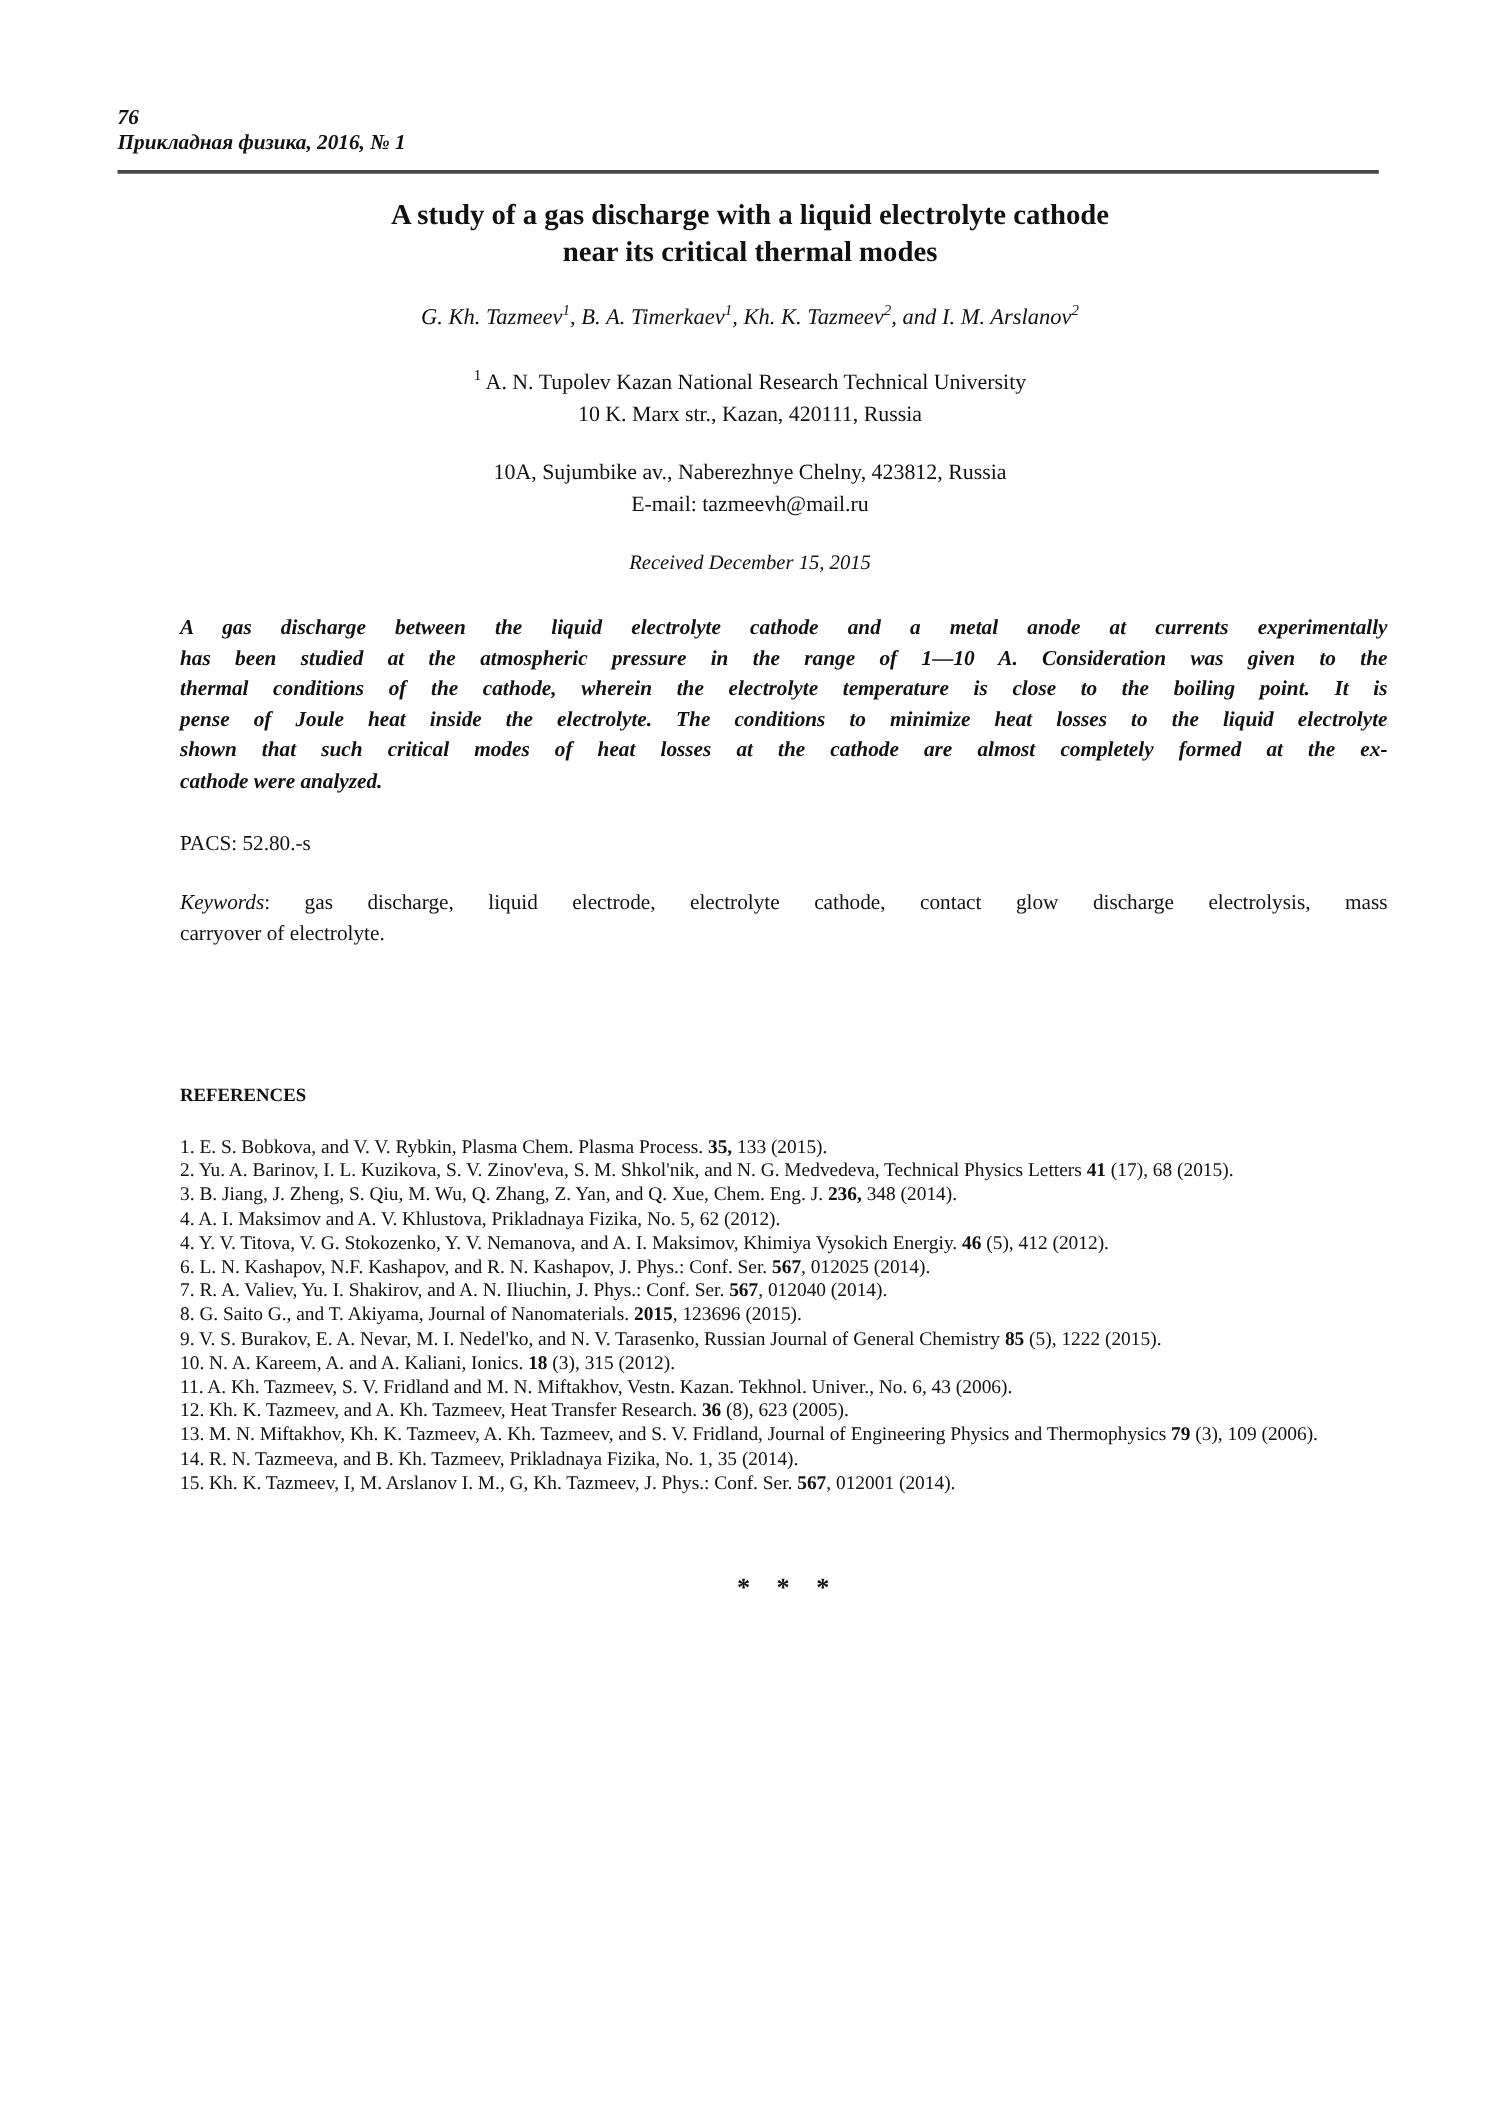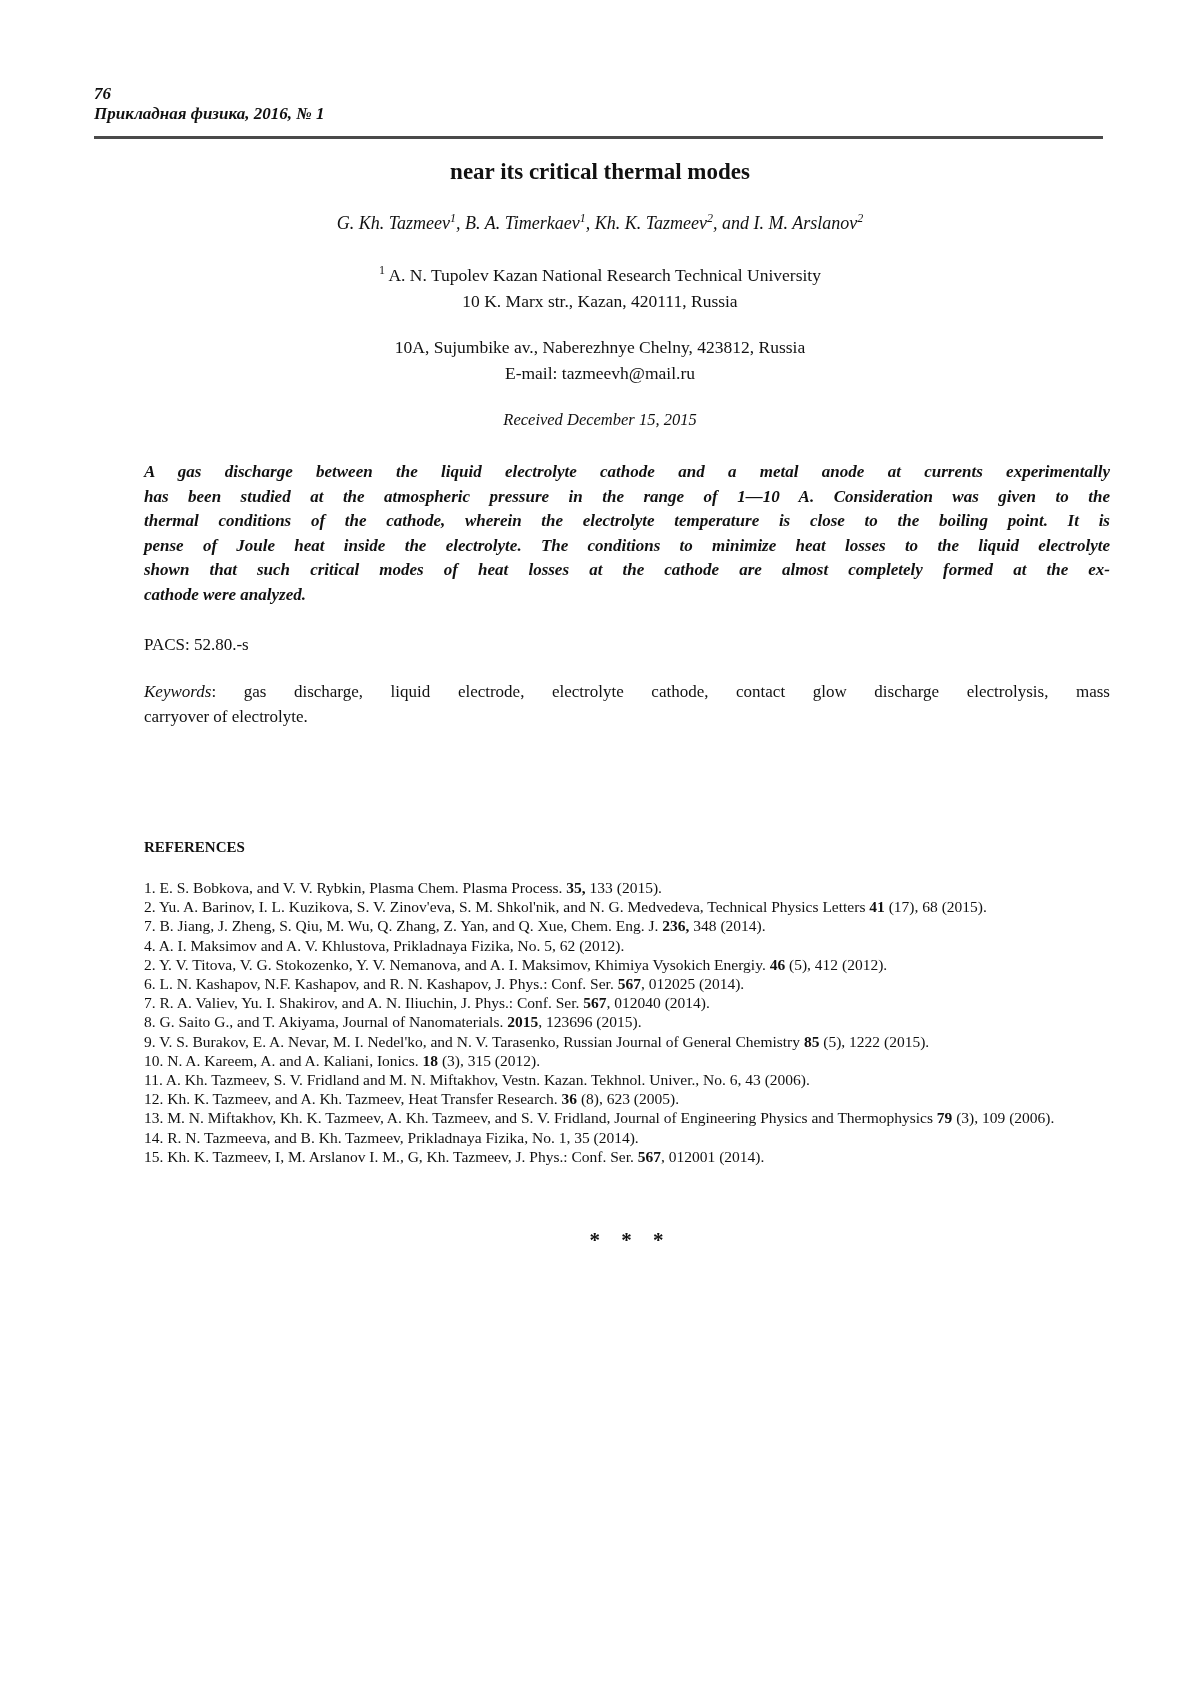--- a/index.html
+++ b/index.html
@@ -129,20 +129,21 @@
 <div class="page">
 
   <div class="runhead">
     <span>76</span>
     <span>Прикладная физика, 2016, № 1</span>
   </div>
   <hr class="rule">
 
   <div class="centercol">
     <div class="title">
+      <div>A study of a gas discharge with a liquid electrolyte cathode</div>
       <div>near its critical thermal modes</div>
     </div>
 
     <div class="authors"><span>G. Kh. Tazmeev</span><sup>1</sup><span>, B. A. Timerkaev</span><sup>1</sup><span>, Kh. K. Tazmeev</span><sup>2</sup><span>, and I. M. Arslanov</span><sup>2</sup></div>
 
     <div class="affil affil-1">
       <div><sup>1</sup><span> A. N. Tupolev Kazan National Research Technical University</span></div>
       <div>10 K. Marx str., Kazan, 420111, Russia</div>
     </div>
 
@@ -169,23 +170,23 @@
     <div class="keywords">
       <div class="jline"><span class="kw-label">Keywords</span><span>: gas discharge, liquid electrode, electrolyte cathode, contact glow discharge electrolysis, mass</span></div>
       <div class="jlast">carryover of electrolyte.</div>
     </div>
 
     <div class="refs-heading">REFERENCES</div>
 
     <div class="refs">
       <p class="ref"><span>1. E. S. Bobkova, and V. V. Rybkin, Plasma Chem. Plasma Process. </span><b>35,</b><span> 133 (2015).</span></p>
       <p class="ref"><span>2. Yu. A. Barinov, I. L. Kuzikova, S. V. Zinov'eva, S. M. Shkol'nik, and N. G. Medvedeva, Technical Physics Letters </span><b>41</b><span> (17), 68 (2015).</span></p>
-      <p class="ref"><span>7. B. Jiang, J. Zheng, S. Qiu, M. Wu, Q. Zhang, Z. Yan, and Q. Xue, Chem. Eng. J. </span><b>236,</b><span> 348 (2014).</span></p>
+      <p class="ref"><span>3. B. Jiang, J. Zheng, S. Qiu, M. Wu, Q. Zhang, Z. Yan, and Q. Xue, Chem. Eng. J. </span><b>236,</b><span> 348 (2014).</span></p>
       <p class="ref"><span>4. A. I. Maksimov and A. V. Khlustova, Prikladnaya Fizika, No. 5, 62 (2012).</span><b></b><span></span></p>
-      <p class="ref"><span>2. Y. V. Titova, V. G. Stokozenko, Y. V. Nemanova, and A. I. Maksimov, Khimiya Vysokich Energiy. </span><b>46</b><span> (5), 412 (2012).</span></p>
+      <p class="ref"><span>4. Y. V. Titova, V. G. Stokozenko, Y. V. Nemanova, and A. I. Maksimov, Khimiya Vysokich Energiy. </span><b>46</b><span> (5), 412 (2012).</span></p>
       <p class="ref"><span>6. L. N. Kashapov, N.F. Kashapov, and R. N. Kashapov, J. Phys.: Conf. Ser. </span><b>567</b><span>, 012025 (2014).</span></p>
       <p class="ref"><span>7. R. A. Valiev, Yu. I. Shakirov, and A. N. Iliuchin, J. Phys.: Conf. Ser. </span><b>567</b><span>, 012040 (2014).</span></p>
       <p class="ref"><span>8. G. Saito G., and T. Akiyama, Journal of Nanomaterials. </span><b>2015</b><span>, 123696 (2015).</span></p>
       <p class="ref"><span>9. V. S. Burakov, E. A. Nevar, M. I. Nedel'ko, and N. V. Tarasenko, Russian Journal of General Chemistry </span><b>85</b><span> (5), 1222 (2015).</span></p>
       <p class="ref"><span>10. N. A. Kareem, A. and A. Kaliani,  Ionics. </span><b>18</b><span> (3), 315 (2012).</span></p>
       <p class="ref"><span>11. A. Kh. Tazmeev, S. V. Fridland and M. N. Miftakhov, Vestn. Kazan. Tekhnol. Univer., No. 6, 43 (2006).</span><b></b><span></span></p>
       <p class="ref"><span>12. Kh. K. Tazmeev, and A. Kh. Tazmeev, Heat Transfer Research. </span><b>36</b><span> (8), 623 (2005).</span></p>
       <p class="ref"><span>13. M. N. Miftakhov, Kh. K. Tazmeev, A. Kh. Tazmeev, and S. V. Fridland, Journal of Engineering Physics and Thermophysics </span><b>79</b><span> (3), 109 (2006).</span></p>
       <p class="ref"><span>14. R. N. Tazmeeva, and B. Kh. Tazmeev, Prikladnaya Fizika, No. 1, 35 (2014).</span><b></b><span></span></p>
       <p class="ref"><span>15. Kh. K. Tazmeev, I, M. Arslanov I. M., G, Kh. Tazmeev, J. Phys.: Conf. Ser. </span><b>567</b><span>, 012001 (2014).</span></p>

